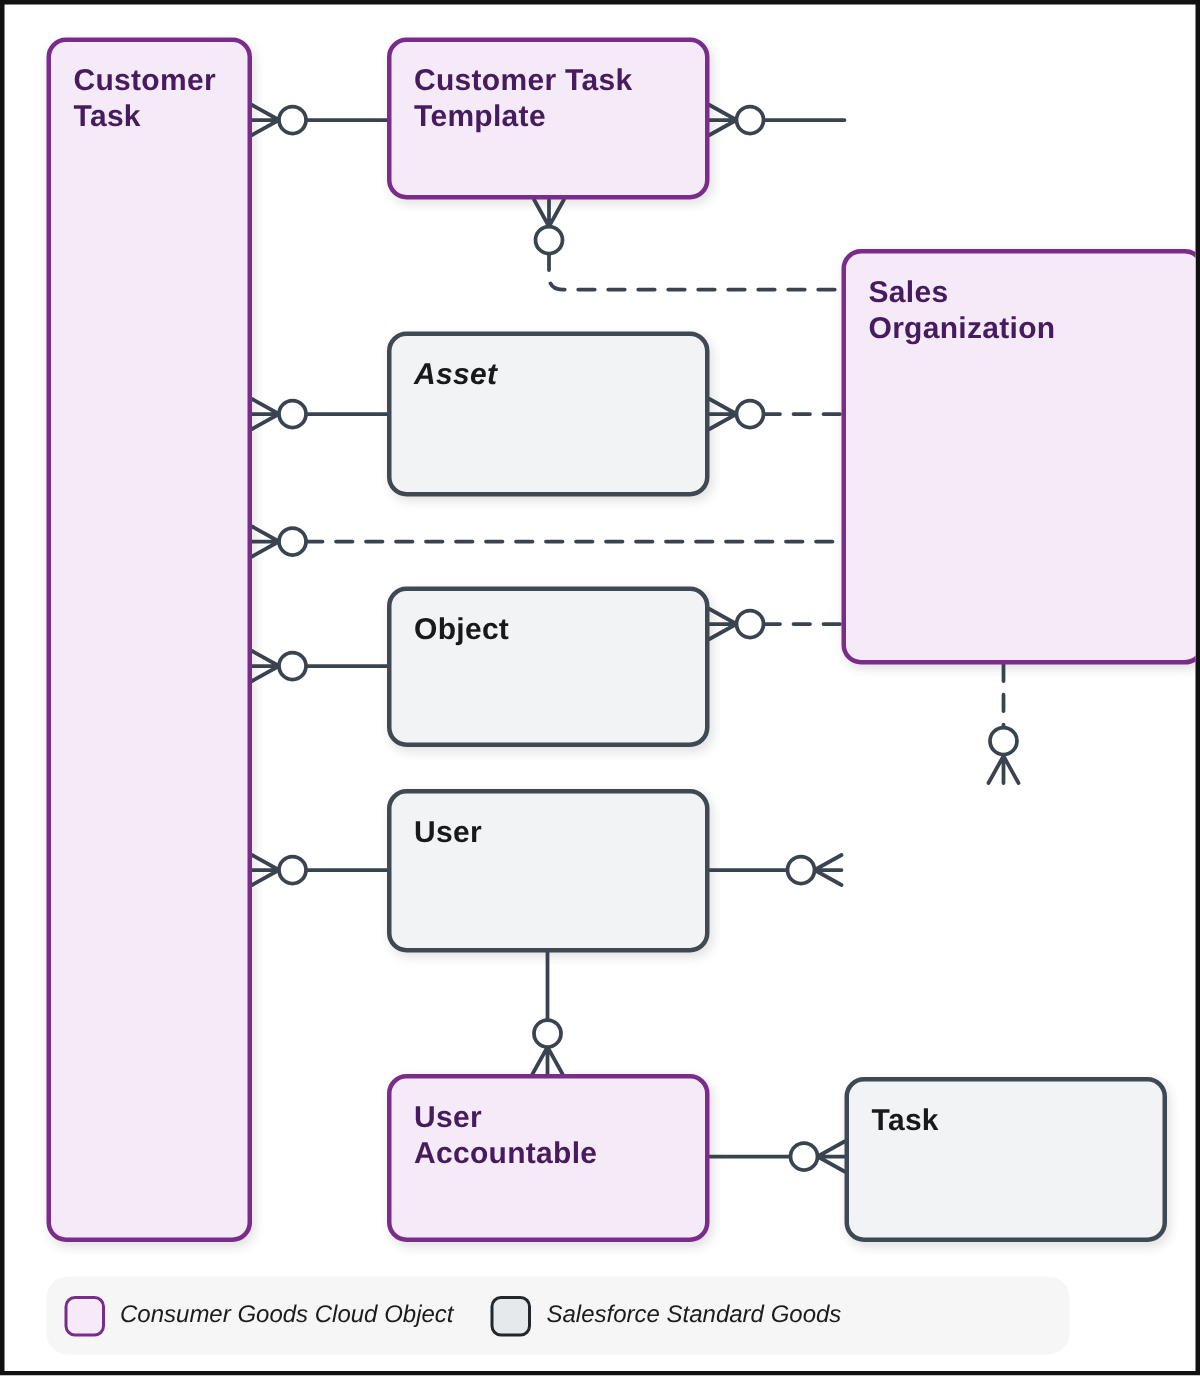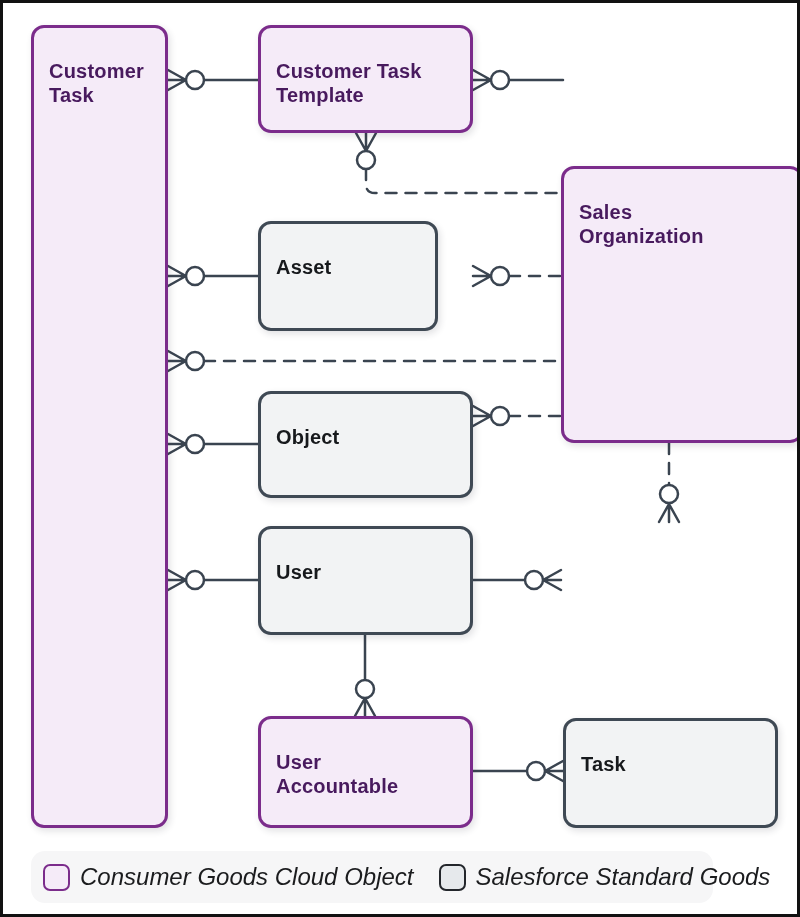--- a/index.html
+++ b/index.html
@@ -14,21 +14,21 @@
     border: 3px solid var(--frame, #111);
     overflow: hidden;
   }
 
   
   .entity {
     position: absolute;
     box-sizing: border-box;
     border: 3px solid;
     border-radius: 13px;
-    padding: 31px 15px;
+    padding: 14px 15px;
     box-shadow: 2px 3px 7px rgba(40,40,60,0.14);
   }
   .entity.cgc {
     background: var(--purple-fill, #f5ebf8);
     border-color: var(--purple-border, #7b2c8b);
     color: var(--purple-text, #481a5e);
   }
   .entity.std {
     background: var(--gray-fill, #f2f3f4);
     border-color: var(--gray-border, #3f4954);
@@ -77,21 +77,21 @@
   .swatch {
     width: 27px; height: 27px;
     box-sizing: border-box;
     border: 2.5px solid;
     border-radius: 7px;
     flex: 0 0 auto;
   }
   .swatch.cgc-swatch { background: var(--purple-fill, #f5ebf8); border-color: var(--purple-border, #7b2c8b); }
   .swatch.std-swatch { background: #e6e9ec; border-color: #23262b; }
   .legend-label {
-    font-size: 24px;
+    font-size: 16px;
     font-style: italic;
     color: var(--legend-text, #1b1c1e);
     margin-left: 10px;
     white-space: nowrap;
   }
   .legend-label.first { margin-right: 25px; }
 </style>
 </head>
 <body>
 
@@ -179,21 +179,21 @@
     <span class="entity-label">Customer Task
 Template</span>
   </div>
 
 
   <div class="entity cgc" style="left:558px; top:163px; width:242px; height:277px;">
     <span class="entity-label">Sales
 Organization</span>
   </div>
 
-  <div class="entity std" style="left:255px; top:218px; width:180px; height:110px;">
+  <div class="entity std" style="left:255px; top:218px; width:215px; height:110px;font-style:italic;">
     <span class="entity-label">Asset</span>
   </div>
 
   <div class="entity std" style="left:255px; top:388px; width:215px; height:107px;">
     <span class="entity-label">Object</span>
   </div>
 
   <div class="entity std" style="left:255px; top:523px; width:215px; height:109px;">
     <span class="entity-label">User</span>
   </div>

